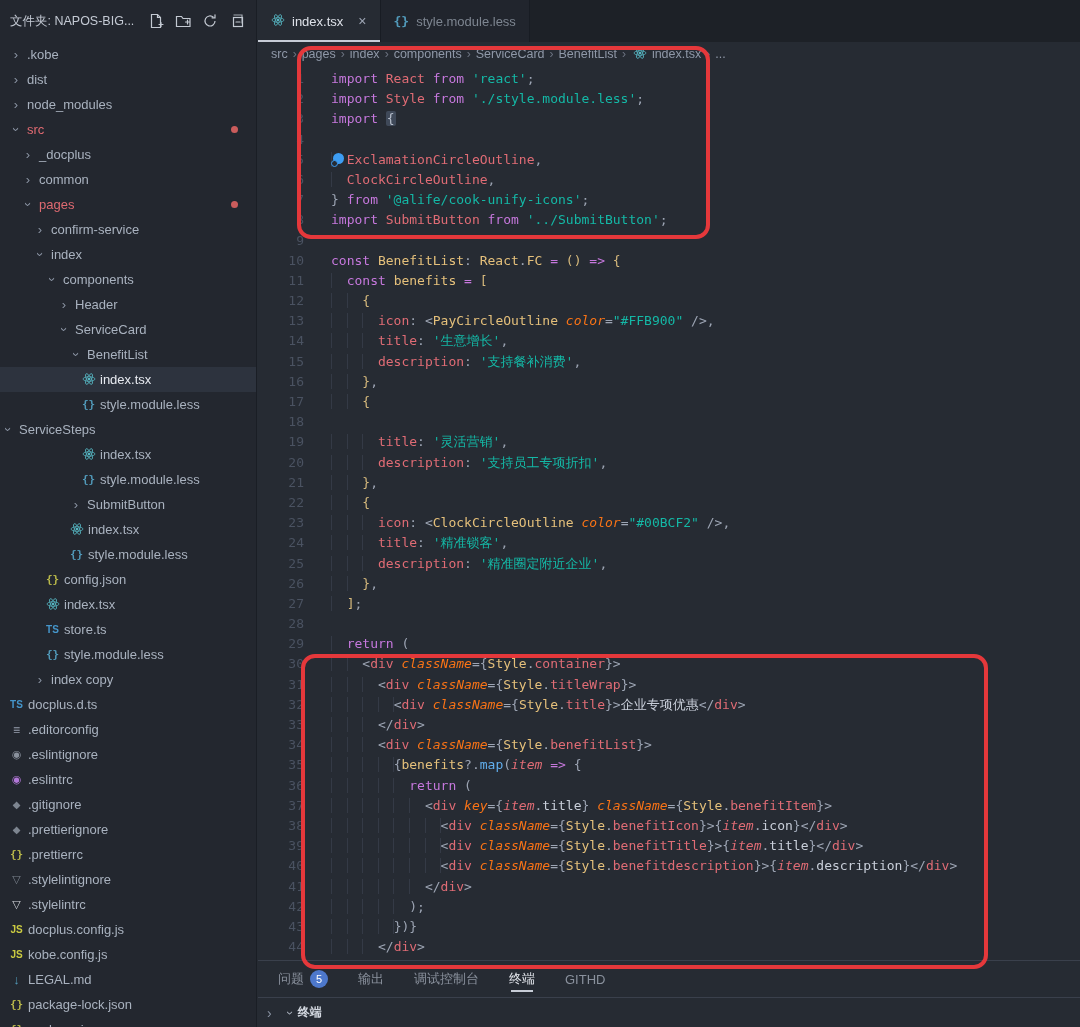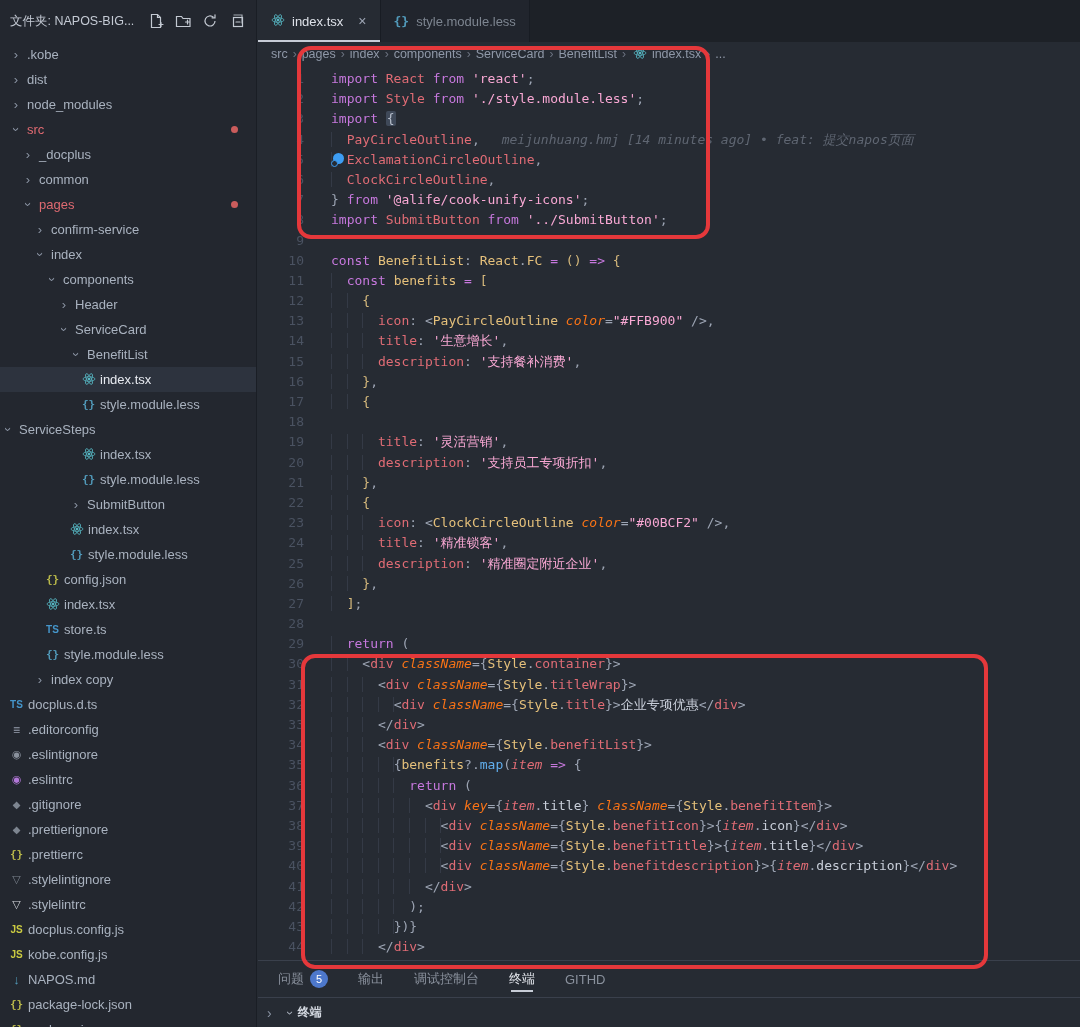--- a/index.html
+++ b/index.html
@@ -52,21 +52,21 @@
   .breadcrumb .bc-ic { display:inline-flex; margin:0 2px 0 2px; }
   
   .code { flex:1; position:relative; background:#262b33; overflow:hidden;
     font-family:"DejaVu Sans Mono", monospace; font-size:13px; line-height:20.2px; padding-top:3px; }
   .cl { display:flex; height:20.2px; position:relative; white-space:pre; }
   .ln { width:46px; flex:none; text-align:right; color:#4a5261; cursor:default; }
   .lc { margin-left:27px; cursor:text; }
   .tk-k { color:#c678dd; }
   .tk-r { color:#e06c75; }
   .tk-y { color:#e5c07b; }
-  .tk-s { color:#f9a8d4; }
+  .tk-s { color:#14b8a6; }
   .tk-a { color:#f97316; font-style:italic; }
   .tk-f { color:#61afef; }
   .tk-p { color:#9da5b4; }
   .tk-w { color:#c9cfda; }
   .tk-i { color:#e06c75; font-style:italic; }
   .tk-g { color:#d7ba7d; }
   .tk-hl { color:#b7bfcc; background:rgba(96,110,135,.45); border-radius:2px; padding:0 1px; }
   .tk-ld { background:repeating-linear-gradient(to right,#343a46 0 1px,transparent 1px 15.62px); }
   .blame { color:#5f6672; font-style:italic; margin-left:22px; }
   .bulb { position:absolute; left:73px; top:3px; width:14px; height:14px; }
@@ -345,21 +345,21 @@
         <div class="trow" style="padding-left: 8px;">
           <span class="ficon">
             <span class="ic-js">JS</span>
           </span>
           <span class="lbl">kobe.config.js</span>
         </div>
         <div class="trow" style="padding-left: 8px;">
           <span class="ficon">
             <span class="ic-md">↓</span>
           </span>
-          <span class="lbl">NAPOS.md</span>
+          <span class="lbl">LEGAL.md</span>
         </div>
         <div class="trow" style="padding-left: 8px;">
           <span class="ficon">
             <span class="ic-braces-yellow">{}</span>
           </span>
           <span class="lbl">package-lock.json</span>
         </div>
         <div class="trow" style="padding-left: 8px;">
           <span class="ficon">
             <span class="ic-braces-yellow">{}</span>
@@ -412,21 +412,21 @@
             </svg></span>
         </span>
         <span>index.tsx</span>
         <span class="sep">›</span>
         <span>...</span>
       </div>
     <div class="code" id="code">
         <div class="cl"><span class="ln">1</span><span class="lc"><span class="tk-k">import </span><span class="tk-r">React</span><span class="tk-k"> from </span><span class="tk-s">'react'</span><span class="tk-p">;</span></span></div>
         <div class="cl"><span class="ln">2</span><span class="lc"><span class="tk-k">import </span><span class="tk-r">Style</span><span class="tk-k"> from </span><span class="tk-s">'./style.module.less'</span><span class="tk-p">;</span></span></div>
         <div class="cl"><span class="ln">3</span><span class="lc"><span class="tk-k">import </span><span class="tk-hl">{</span></span></div>
-        <div class="cl"><span class="ln">4</span><span class="lc"><span class="tk-ld">  </span><span class="tk-r">PayCircleOutline</span><span class="tk-p">,</span><span class="blame">meijunhuang.hmj [14 minutes ago] • feat: 提交napos页面</span></span></div>
+        <div class="cl"><span class="ln">4</span></div>
         <div class="cl"><span class="ln">5</span><span class="lc"><span class="tk-ld">  </span><span class="tk-r">ExclamationCircleOutline</span><span class="tk-p">,</span></span><span class="bulb"></span></div>
         <div class="cl"><span class="ln">6</span><span class="lc"><span class="tk-ld">  </span><span class="tk-r">ClockCircleOutline</span><span class="tk-p">,</span></span></div>
         <div class="cl"><span class="ln">7</span><span class="lc"><span class="tk-p">} </span><span class="tk-k">from </span><span class="tk-s">'@alife/cook-unify-icons'</span><span class="tk-p">;</span></span></div>
         <div class="cl"><span class="ln">8</span><span class="lc"><span class="tk-k">import </span><span class="tk-r">SubmitButton</span><span class="tk-k"> from </span><span class="tk-s">'../SubmitButton'</span><span class="tk-p">;</span></span></div>
         <div class="cl"><span class="ln">9</span><span class="lc"></span></div>
         <div class="cl"><span class="ln">10</span><span class="lc"><span class="tk-k">const </span><span class="tk-y">BenefitList</span><span class="tk-p">: </span><span class="tk-y">React</span><span class="tk-p">.</span><span class="tk-y">FC</span><span class="tk-k"> = </span><span class="tk-g">()</span><span class="tk-k"> =&gt; </span><span class="tk-g">{</span></span></div>
         <div class="cl"><span class="ln">11</span><span class="lc"><span class="tk-ld">  </span><span class="tk-k">const </span><span class="tk-y">benefits</span><span class="tk-k"> = </span><span class="tk-g">[</span></span></div>
         <div class="cl"><span class="ln">12</span><span class="lc"><span class="tk-ld">    </span><span class="tk-g">{</span></span></div>
         <div class="cl"><span class="ln">13</span><span class="lc"><span class="tk-ld">      </span><span class="tk-r">icon</span><span class="tk-p">: &lt;</span><span class="tk-y">PayCircleOutline</span><span class="tk-a"> color</span><span class="tk-p">=</span><span class="tk-s">"#FFB900"</span><span class="tk-p"> /&gt;,</span></span></div>
         <div class="cl"><span class="ln">14</span><span class="lc"><span class="tk-ld">      </span><span class="tk-r">title</span><span class="tk-p">: </span><span class="tk-s">'生意增长'</span><span class="tk-p">,</span></span></div>

